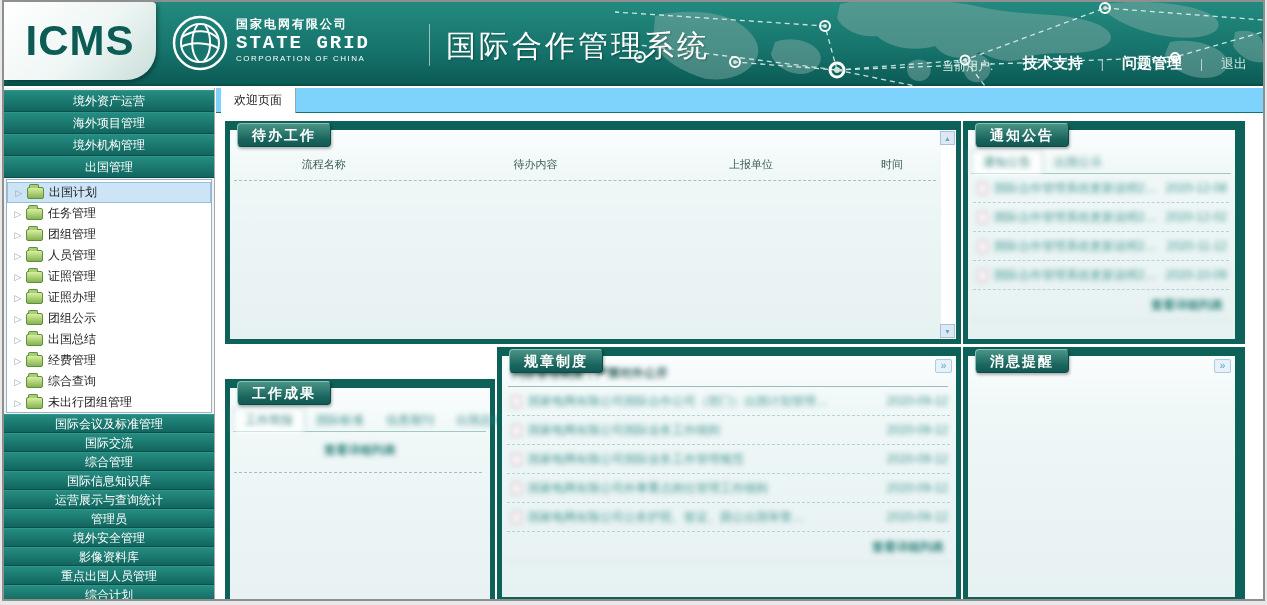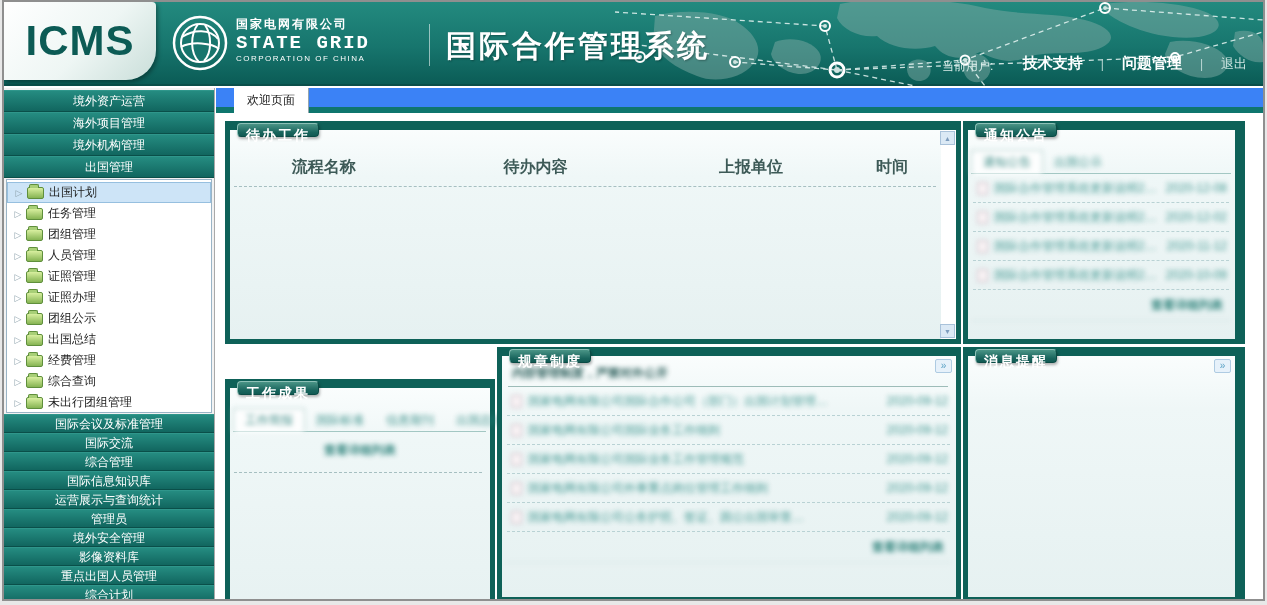--- a/index.html
+++ b/index.html
@@ -17,21 +17,21 @@
               background:linear-gradient(135deg,#ffffff 0%,#eef6f4 55%,#c9ded9 100%);
               border-radius:0 4px 30px 0; box-shadow:2px 2px 4px rgba(0,0,0,.35);
               display:flex; align-items:center; justify-content:center; }
   .icms-text { font-size:42px; font-weight:bold; color:#0c5b55; letter-spacing:1px; }
   .sg-logo { position:absolute; left:168px; top:13px; width:56px; height:56px; }
   .company { position:absolute; left:232px; top:16px; color:#fff; line-height:1.1; white-space:nowrap; }
   .company .cn { font-size:12px; font-weight:bold; letter-spacing:2px; }
   .company .en { font-family:Liberation Mono, monospace; font-size:19px; font-weight:bold; letter-spacing:2px; margin-top:2px; }
   .company .sub { font-size:8px; letter-spacing:1.5px; margin-top:1px; }
   .head-divider { position:absolute; left:425px; top:22px; width:1px; height:42px; background:rgba(255,255,255,.55); }
-  .sys-title { position:absolute; left:442px; top:24px; color:#fff; font-size:30px; font-weight:bold; letter-spacing:3px; text-shadow:1px 1px 2px rgba(0,0,0,.3); white-space:nowrap; }
+  .sys-title { position:absolute; left:442px; top:24px; color:#fff; font-size:30px; font-weight:normal; letter-spacing:3px; text-shadow:1px 1px 2px rgba(0,0,0,.3); white-space:nowrap; }
   .current-user { position:absolute; left:938px; top:56px; font-size:12px; color:#d9ece9; }
   .head-links { position:absolute; right:16px; top:52px; display:flex; align-items:center; gap:18px; color:#fff; white-space:nowrap; }
   .head-links .lnk { font-size:15px; font-weight:bold; color:#fff; cursor:pointer; }
   .head-links .lnk.small { font-size:13px; font-weight:normal; color:#cfe6e2; }
   .head-links .sep { font-size:12px; color:#bcd8d4; }
 
   
   .sidebar { position:absolute; left:0; top:86px; width:211px; bottom:0; background:#f2f2f2;
              border-right:1px solid #a9a9a9; padding-top:2px; }
   .acc { height:22px; line-height:20px; text-align:center; color:#fff; font-size:12px; cursor:pointer;
@@ -42,43 +42,43 @@
   .tree-item { height:21px; display:flex; align-items:center; padding-left:5px; font-size:12px; color:#1c1c1c; cursor:pointer; }
   .tree-item.selected { background:#cde4f7; border:1px solid #96bfdf; height:21px; }
   .tw { width:12px; font-size:9px; color:#8fa3ad; text-align:center; flex:0 0 12px; }
   .folder { position:relative; width:17px; height:12px; margin:0 5px 0 2px; flex:0 0 17px;
             background:linear-gradient(#d8ef9f,#86b453); border:1px solid #5f8f3c; border-radius:2px; }
   .folder::before { content:""; position:absolute; top:-4px; left:1px; width:8px; height:3px;
             background:#a8cf77; border:1px solid #5f8f3c; border-bottom:none; border-radius:2px 2px 0 0; }
 
   
   .main { position:absolute; left:212px; top:86px; right:0; bottom:0; background:#fff; }
-  .tabbar { height:25px; background:#3b82f6; border-bottom:6px solid #0f766e; padding-left:18px; }
+  .tabbar { height:25px; background:#7dd3fc; border-bottom:1px solid #0f766e; padding-left:5px; }
   .tab-active { display:inline-block; height:25px; line-height:25px; padding:0 13px; background:#fff;
                 border-right:1px solid #93a5ad; font-size:12px; color:#222; cursor:pointer; }
 
   
   .panel { position:absolute; border:5px solid #0e6158; border-top-width:9px;
            background:linear-gradient(180deg,#fafdfd 0%,#eff7f7 22%,#e6f1f1 100%); }
   .p-todo     { left:9px;   top:33px;  width:736px; height:223px; }
   .p-notice   { left:747px; top:33px;  width:282px; height:223px; border-right-width:10px; }
   .p-results  { left:9px;   top:259px; width:270px; height:255px;margin-top:32px; }
   .p-rules    { left:281px; top:259px; width:464px; height:255px; }
   .p-messages { left:747px; top:259px; width:282px; height:255px; border-right-width:10px;text-decoration:underline; }
-  .panel-tab { position:absolute; top:-7px; left:7px; height:14px; line-height:23px; padding:0 8px;
+  .panel-tab { position:absolute; top:-7px; left:7px; height:24px; line-height:23px; padding:0 14px;
                background:linear-gradient(#4a9486,#19655d 70%,#115a53);
                border:1px solid #0b4b45; border-top-color:#8cc0b6; border-left-color:#8cc0b6;
                border-radius:4px; color:#fff; font-weight:bold; font-size:14px; letter-spacing:2px;
                box-shadow:1px 2px 3px rgba(0,0,0,.3); z-index:2; white-space:nowrap; }
   .expand-btn { position:absolute; top:3px; right:4px; width:17px; height:14px; background:#e6f1fa;
                 border:1px solid #aecbe2; border-radius:2px; color:#58a0c4; font-size:10px;
                 line-height:12px; text-align:center; cursor:pointer; }
 
   
-  .todo-cols { display:flex; margin:27px 18px 8px 2px; font-size:16px; color:#3d5a57;font-weight:bold; }
+  .todo-cols { display:flex; margin:27px 18px 8px 2px; font-size:11px; color:#3d5a57; }
   .todo-cols span { text-align:center; }
   .tc1{width:26%;} .tc2{width:34%;} .tc3{width:27%;} .tc4{width:13%;}
   .dashed { border-bottom:1px dashed #a6bfc1; margin:5px 8px 0 4px; }
   .todo-track { position:absolute; right:0; top:0; bottom:0; width:15px; background:#fff; }
   .scroll-btn { position:absolute; right:1px; width:15px; height:14px; background:#dbe9f5;
                 border:1px solid #a9c2da; font-size:7px; color:#7d9cbd; text-align:center;
                 line-height:13px; cursor:pointer; }
   .sb-up { top:1px; } .sb-down { bottom:1px; }
 
   

